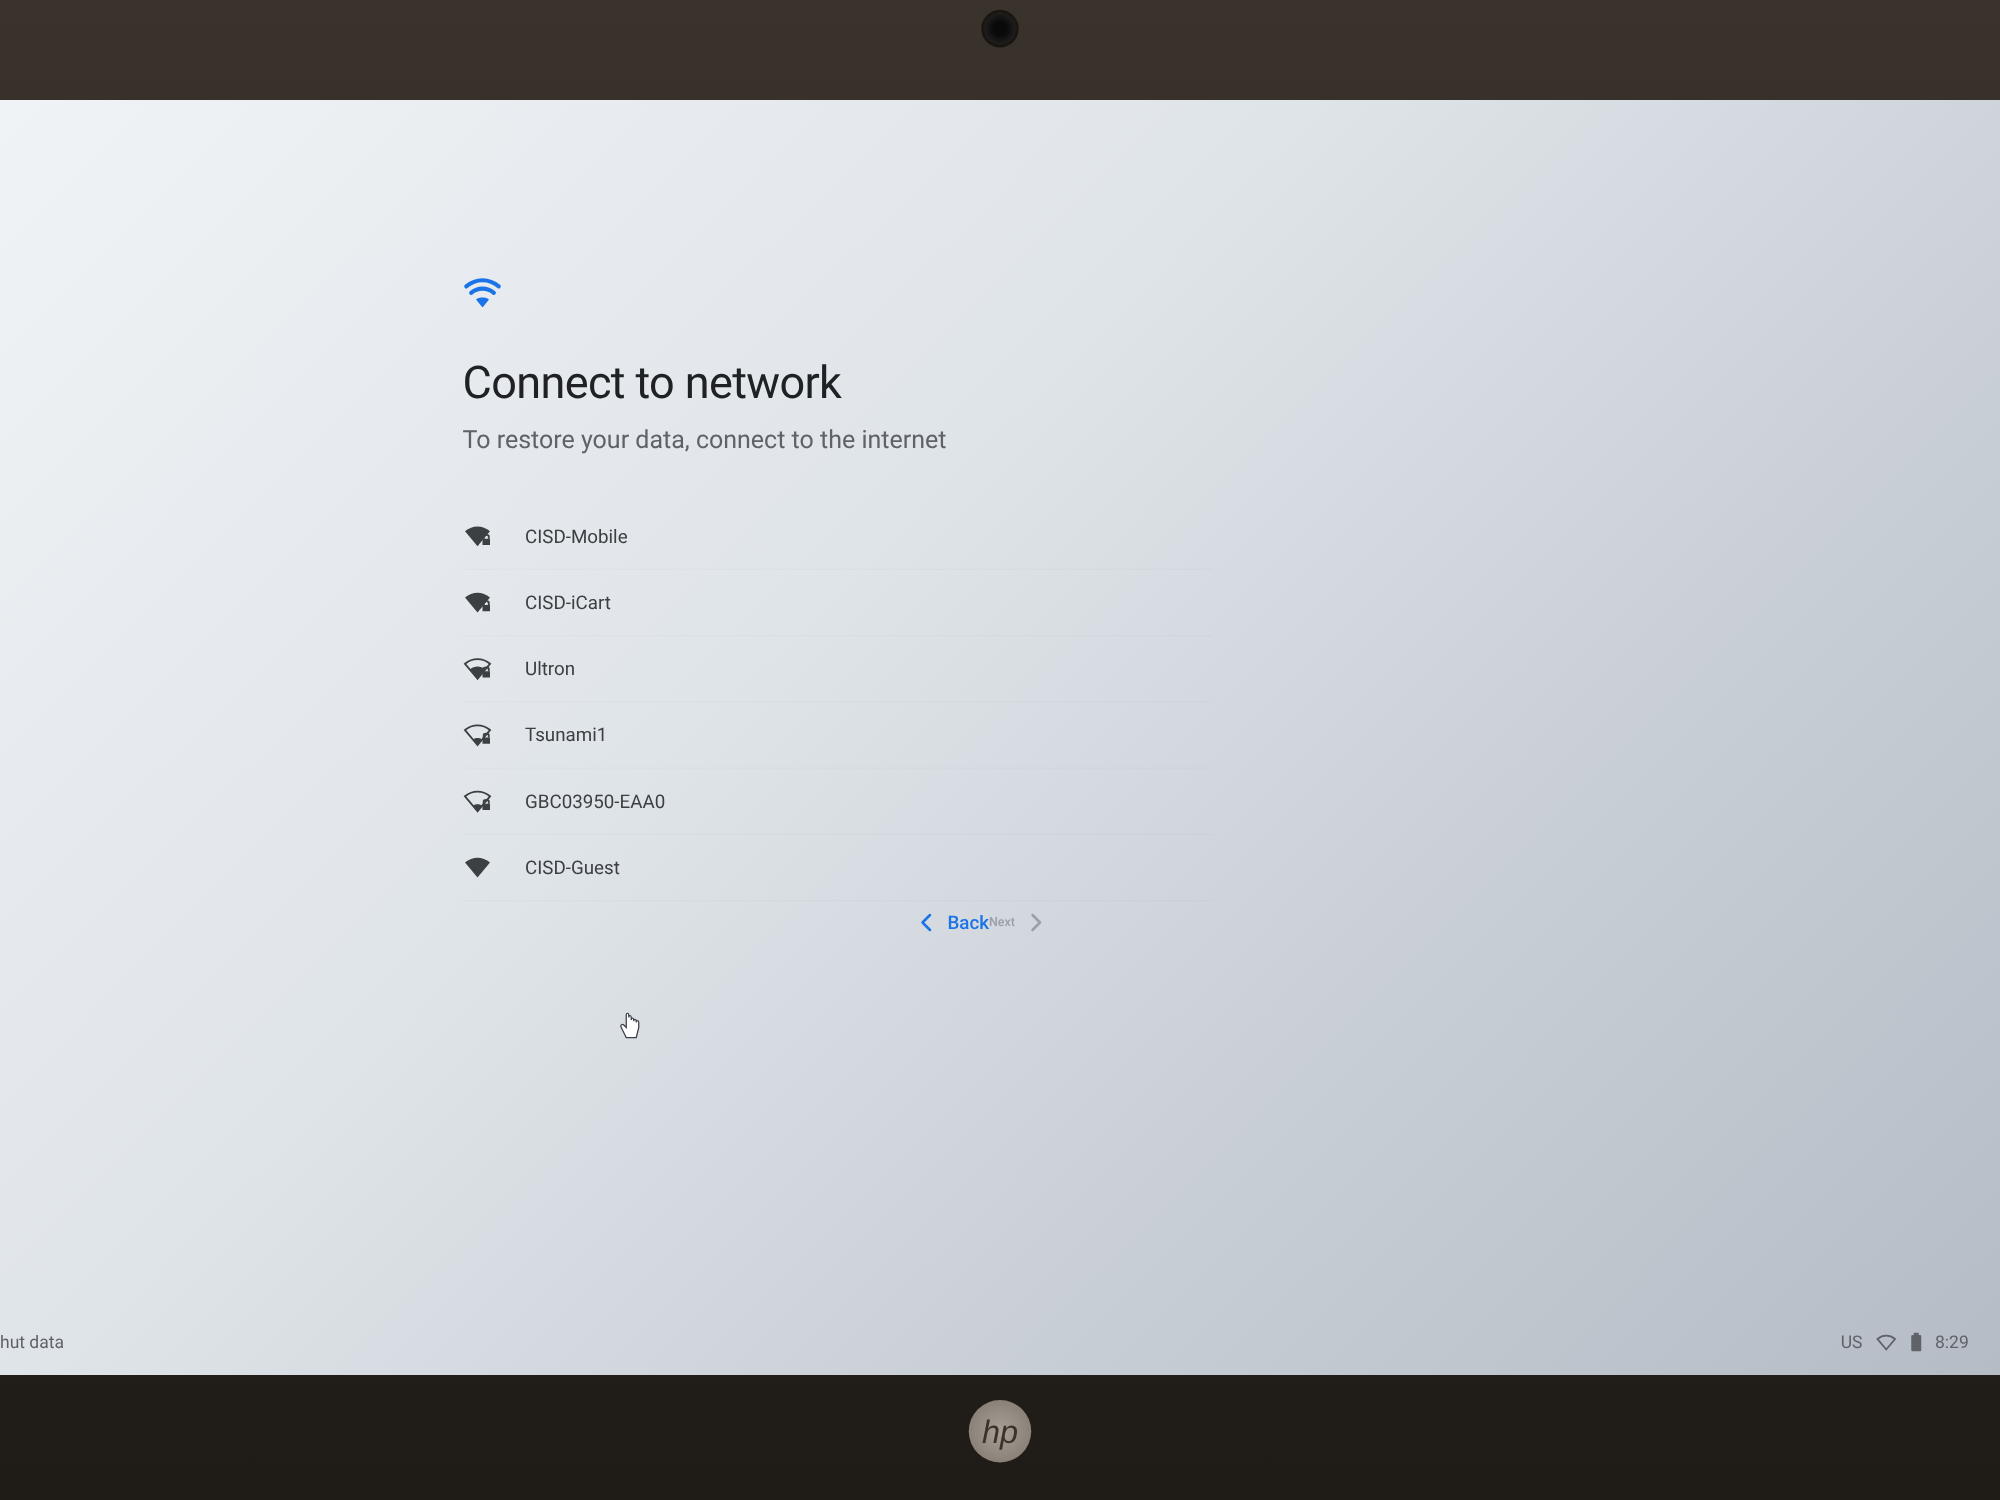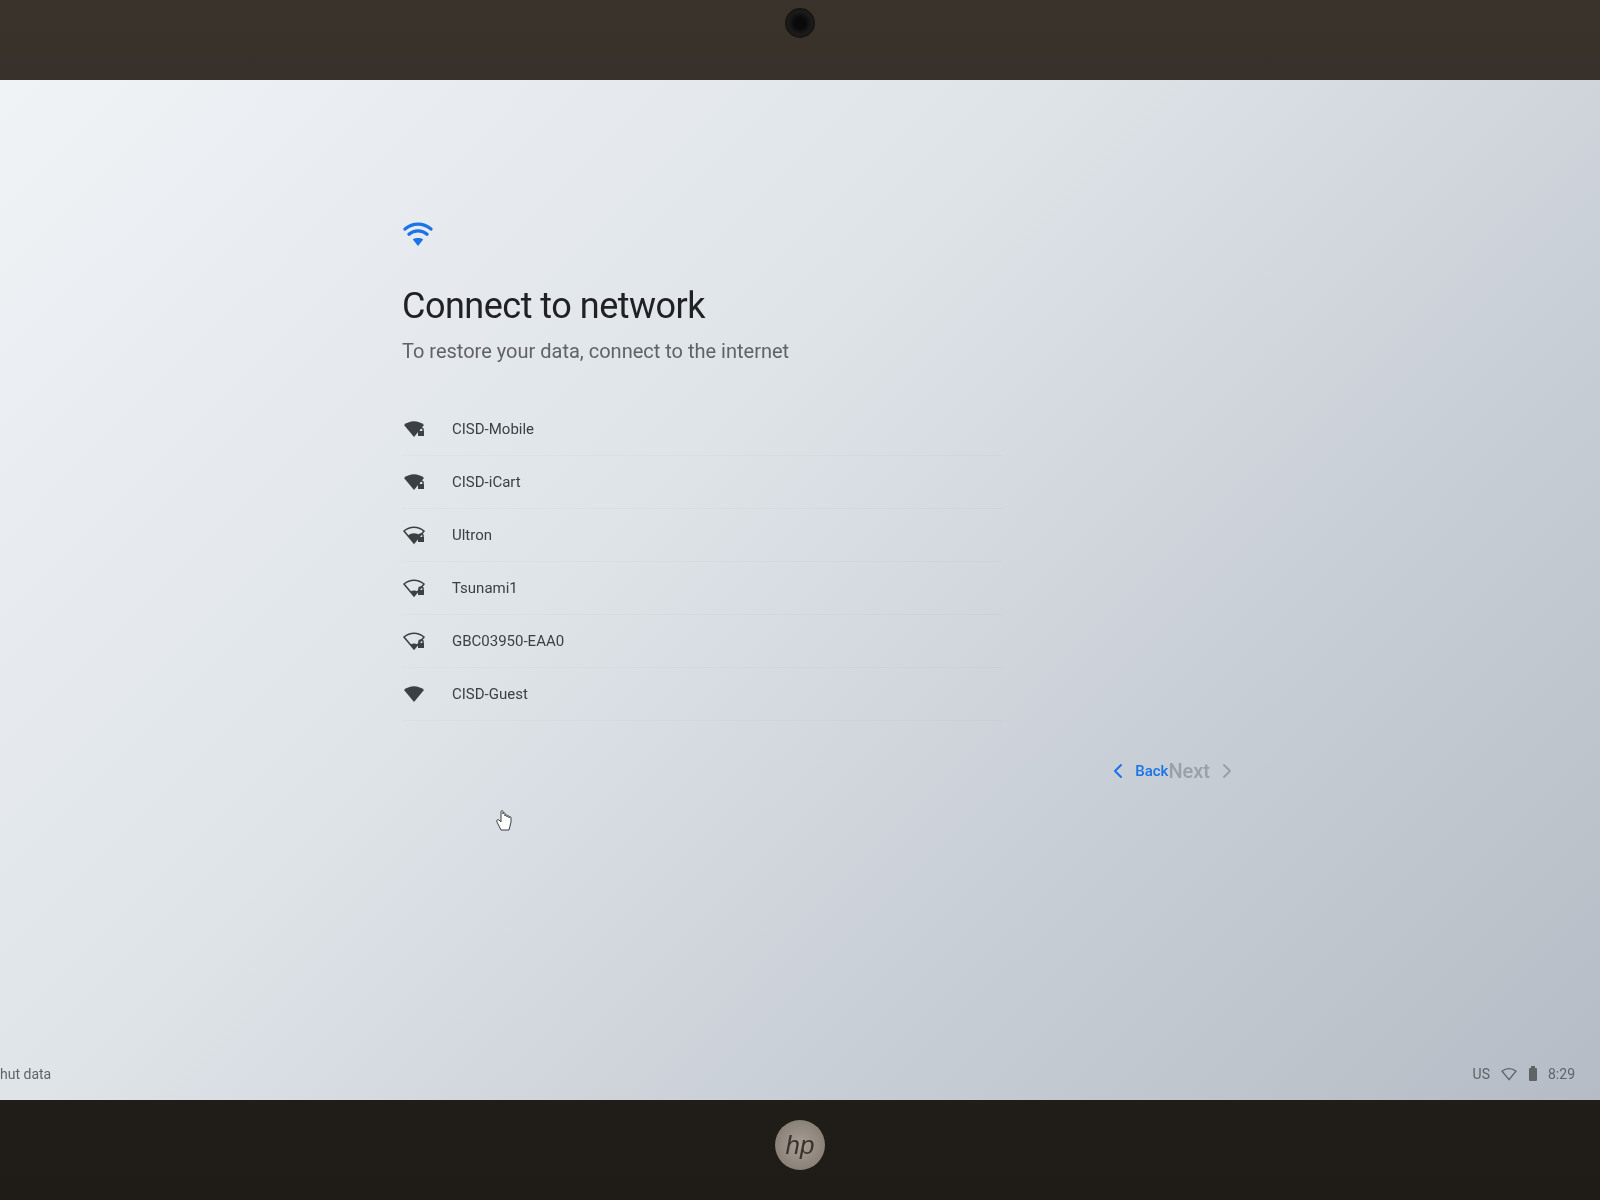--- a/index.html
+++ b/index.html
@@ -38,21 +38,20 @@
       border-radius: 50%;
       border: 2px solid #1a1510;
     }
 
     .screen {
       width: 100%;
       height: 100%;
       background: linear-gradient(135deg, #f0f3f6 0%, #dfe4e9 40%, #c8ced5 70%, #b5bcc5 100%);
       position: relative;
       overflow: hidden;
-      padding-left: 32px;
     }
 
     .content {
       padding: 140px 0 0 370px;
       width: 100%;
       height: 100%;
       position: relative;
     }
 
     .wifi-header-icon {
@@ -95,43 +94,42 @@
 
     .network-name {
       font-size: 15px;
       color: #3c4043;
       font-weight: 400;
       text-align: right;
     }
 
     .nav-buttons {
       display: flex;
-      justify-content: flex-end;
+      justify-content: center;
       width: 830px;
-      margin-top: 30px;
       align-items: center;
     }
 
     .back-button {
       display: flex;
       align-items: center;
       gap: 12px;
       color: #1a73e8;
       font-size: 15px;
       font-weight: 500;
       cursor: pointer;
       padding: 8px 0;
     }
 
     .next-button {
       display: flex;
       align-items: center;
       gap: 12px;
       color: #9aa0a6;
-      font-size: 20px;
+      font-size: 10px;
       font-weight: 500;
       cursor: pointer;
       padding: 8px 0;
     }
 
     .status-bar {
       position: absolute;
       bottom: 18px;
       right: 25px;
       display: flex;

